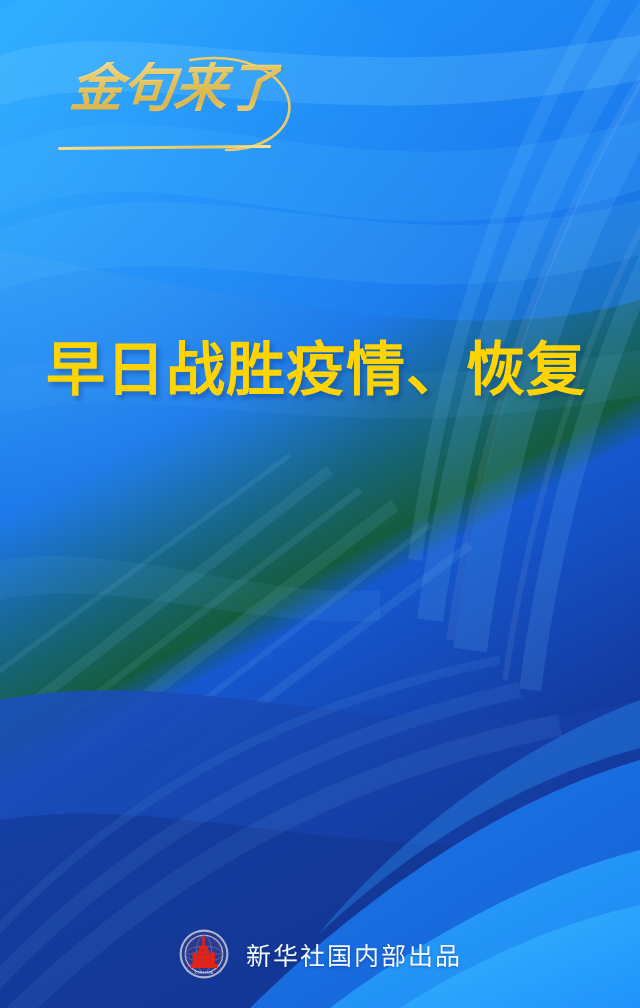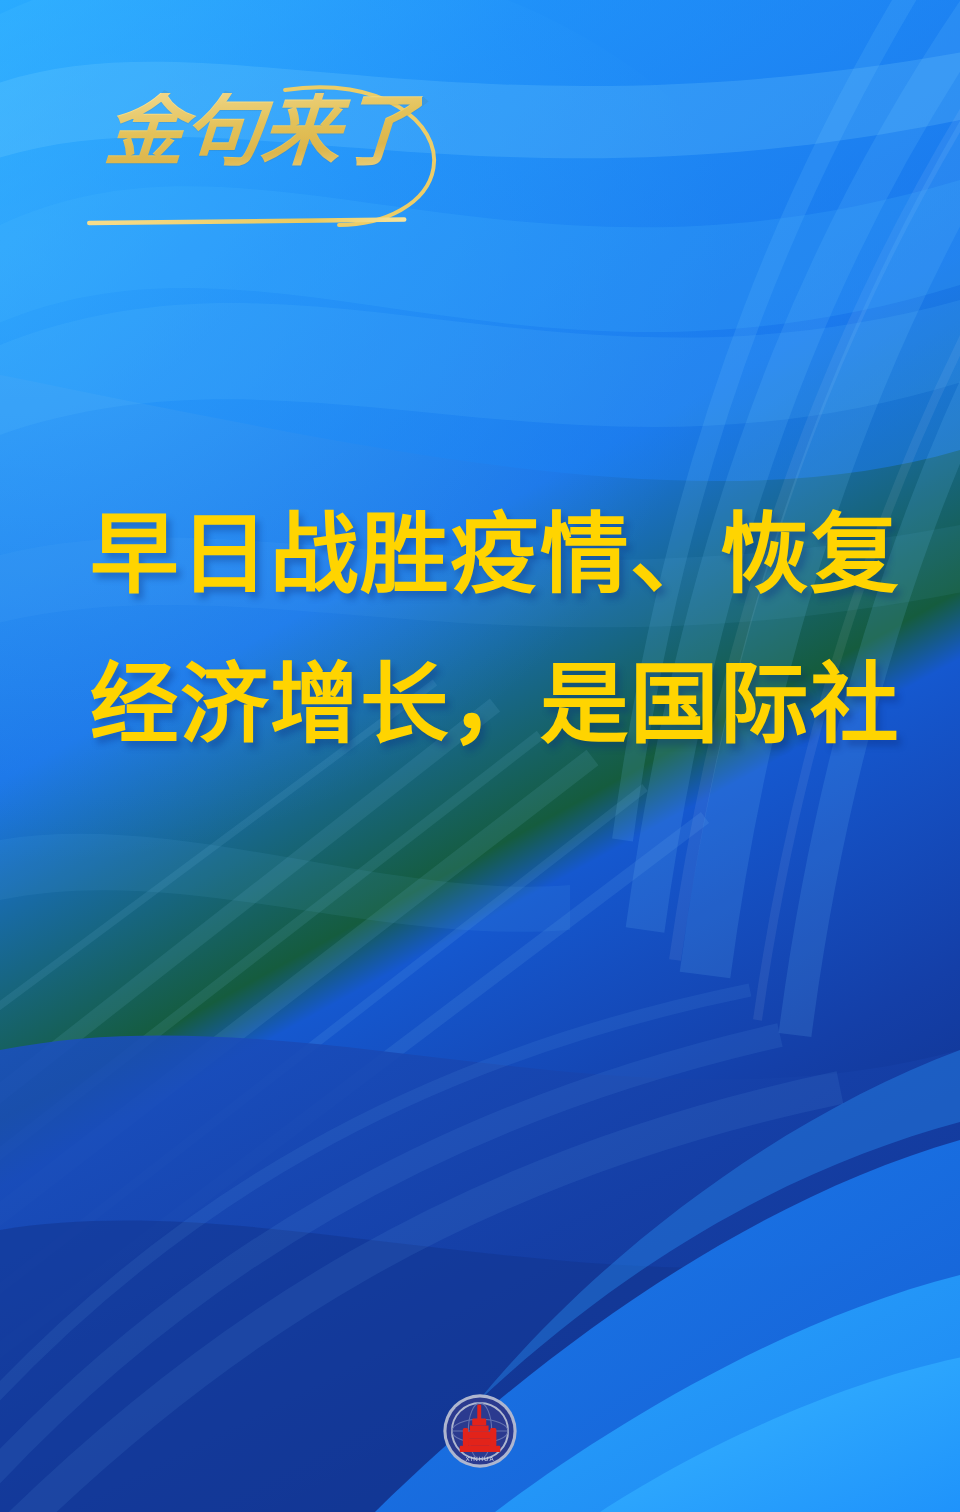--- a/index.html
+++ b/index.html
@@ -65,21 +65,21 @@
     width: 213px;
     height: 3px;
     background: linear-gradient(90deg,#f7dd8c 0%,#e9c95e 70%,#f8e49c 100%);
     border-radius: 2px;
     transform: rotate(-0.6deg);
   }
 
   
   .quote {
     position: absolute;
-    left: 14px;
+    left: 0;
     top: 320px;
     width: 580px;
   }
   .quote-line {
     margin: 0;
     padding-left: 46px;
     font-family: "DejaVu Sans", "Liberation Sans", sans-serif;
     font-weight: bold;
     font-size: 59px;
     line-height: 100px;
@@ -223,21 +223,20 @@
   <div class="brand">
     <svg class="brand-arc" viewBox="0 0 240 112">
       <path d="M132,14 C196,4 236,36 231,66 C227,90 198,104 168,104" fill="none" stroke="#edcd67" stroke-width="2.6" stroke-linecap="round"></path>
     </svg>
     <div class="brand-text">金句来了</div>
     <div class="brand-underline"></div>
   </div>
 
   <div class="quote">
     <p class="quote-line">早日战胜疫情、恢复</p>
-    <p class="quote-line">经济增长，是国际社</p>
   </div>
 
 
   <div class="footer">
     <svg class="footer-logo" viewBox="0 0 100 100">
       <circle cx="50" cy="50" r="47" fill="#aeb6cf"></circle>
       <circle cx="50" cy="50" r="43" fill="#2b3a8f"></circle>
       <circle cx="50" cy="50" r="36" fill="none" stroke="#aeb6cf" stroke-width="2.5"></circle>
       <g stroke="#6f7cb5" stroke-width="1.4" fill="none" opacity="0.85">
         <ellipse cx="50" cy="50" rx="36" ry="15"></ellipse>
@@ -249,15 +248,16 @@
         <rect x="40" y="34" width="18" height="9" rx="1.5"></rect>
         <rect x="37" y="43" width="24" height="8"></rect>
         <rect x="33" y="51" width="32" height="9"></rect>
         <rect x="30" y="60" width="40" height="9"></rect>
         <rect x="24" y="69" width="52" height="8" rx="1.5"></rect>
         <rect x="63" y="46" width="8" height="24" rx="2"></rect>
         <rect x="28" y="46" width="7" height="24" rx="2"></rect>
       </g>
       <text x="50" y="88" text-anchor="middle" font-size="8" font-family="Liberation Sans, sans-serif" fill="#cfd6e8" letter-spacing="1.2">XINHUA</text>
     </svg>
+    <div class="footer-text">新华社国内部出品</div>
   </div>
 
 </div>
 
 </body></html>

